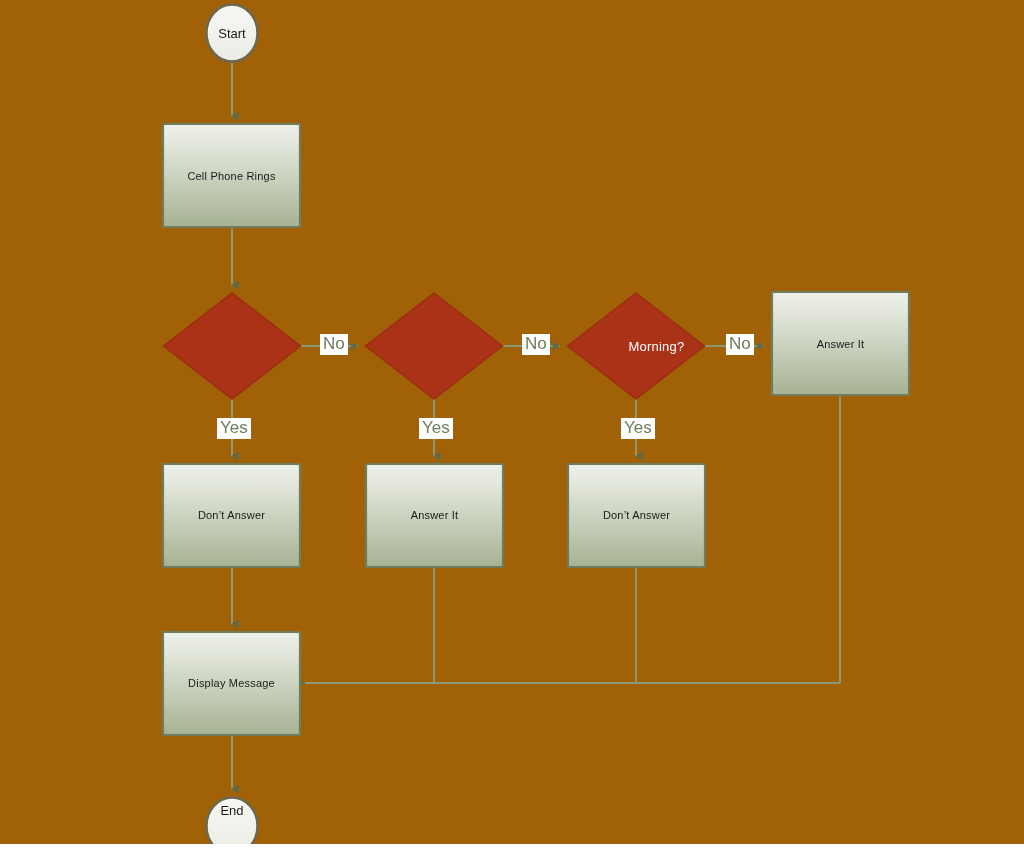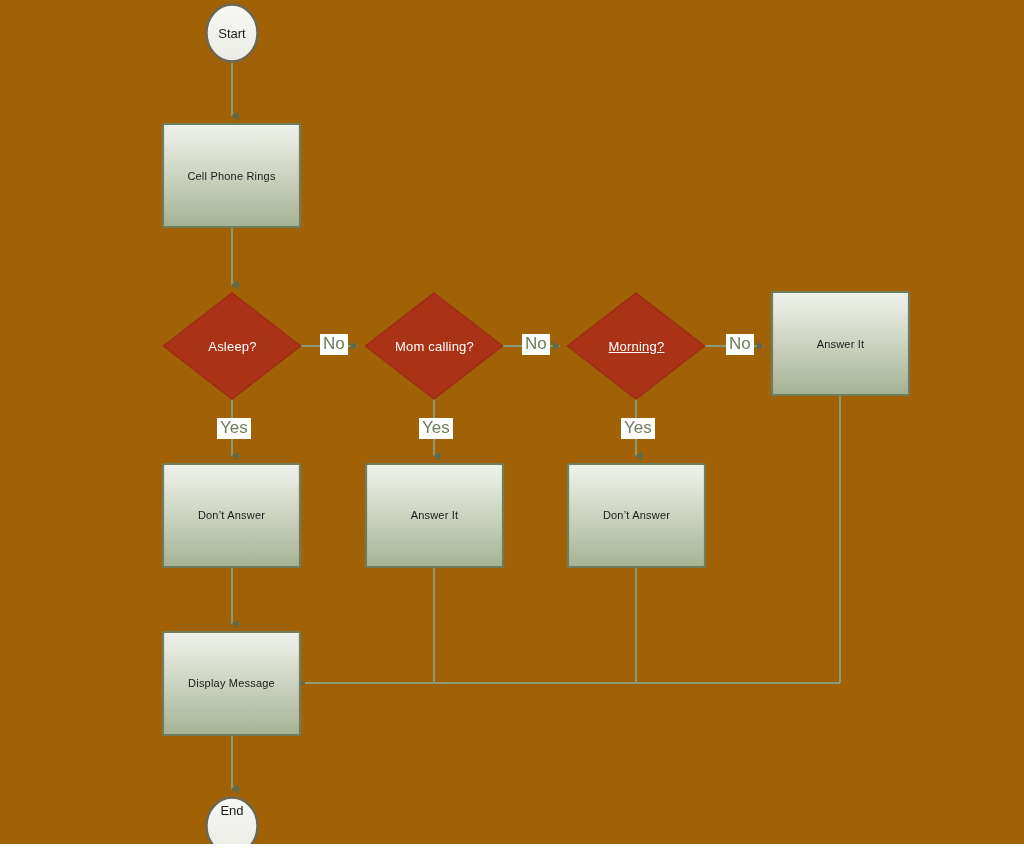--- a/index.html
+++ b/index.html
@@ -138,25 +138,23 @@
 
     <rect x="163" y="632" width="137" height="103" rx="1" fill="url(#procGrad)" stroke="#6e7d5c" stroke-width="2.2"></rect>
 
     <ellipse cx="232" cy="826" rx="25.5" ry="28.5" fill="url(#termGrad)" stroke="#6b6751" stroke-width="2.4"></ellipse>
   </svg>
 
   <div class="node-label terminator-label" style="left:207px; top:19px; width:50px; height:28px;">Start</div>
 
   <div class="node-label process-label" style="left:163px; top:163px; width:137px; height:26px;">Cell Phone Rings</div>
 
-  <div class="node-label decision-label" style="left:164px; top:333px; width:137px; height:26px;">Asleep?</div>
 
-  <div class="node-label decision-label" style="left:366px; top:333px; width:137px; height:26px;">Mom calling?</div>
 
-  <div class="node-label decision-label" style="left:568px; top:333px; width:137px; height:26px;text-decoration:underline;">Morning?</div>
+  <div class="node-label decision-label" style="left:588px; top:333px; width:137px; height:26px;">Morning?</div>
 
   <div class="node-label process-label" style="left:772px; top:331px; width:137px; height:26px;">Answer It</div>
 
   <div class="node-label process-label" style="left:163px; top:502px; width:137px; height:26px;">Don’t Answer</div>
 
   <div class="node-label process-label" style="left:366px; top:502px; width:137px; height:26px;">Answer It</div>
 
   <div class="node-label process-label" style="left:568px; top:502px; width:137px; height:26px;">Don’t Answer</div>
 
   <div class="node-label process-label" style="left:163px; top:670px; width:137px; height:26px;text-align:right;">Display Message</div>

